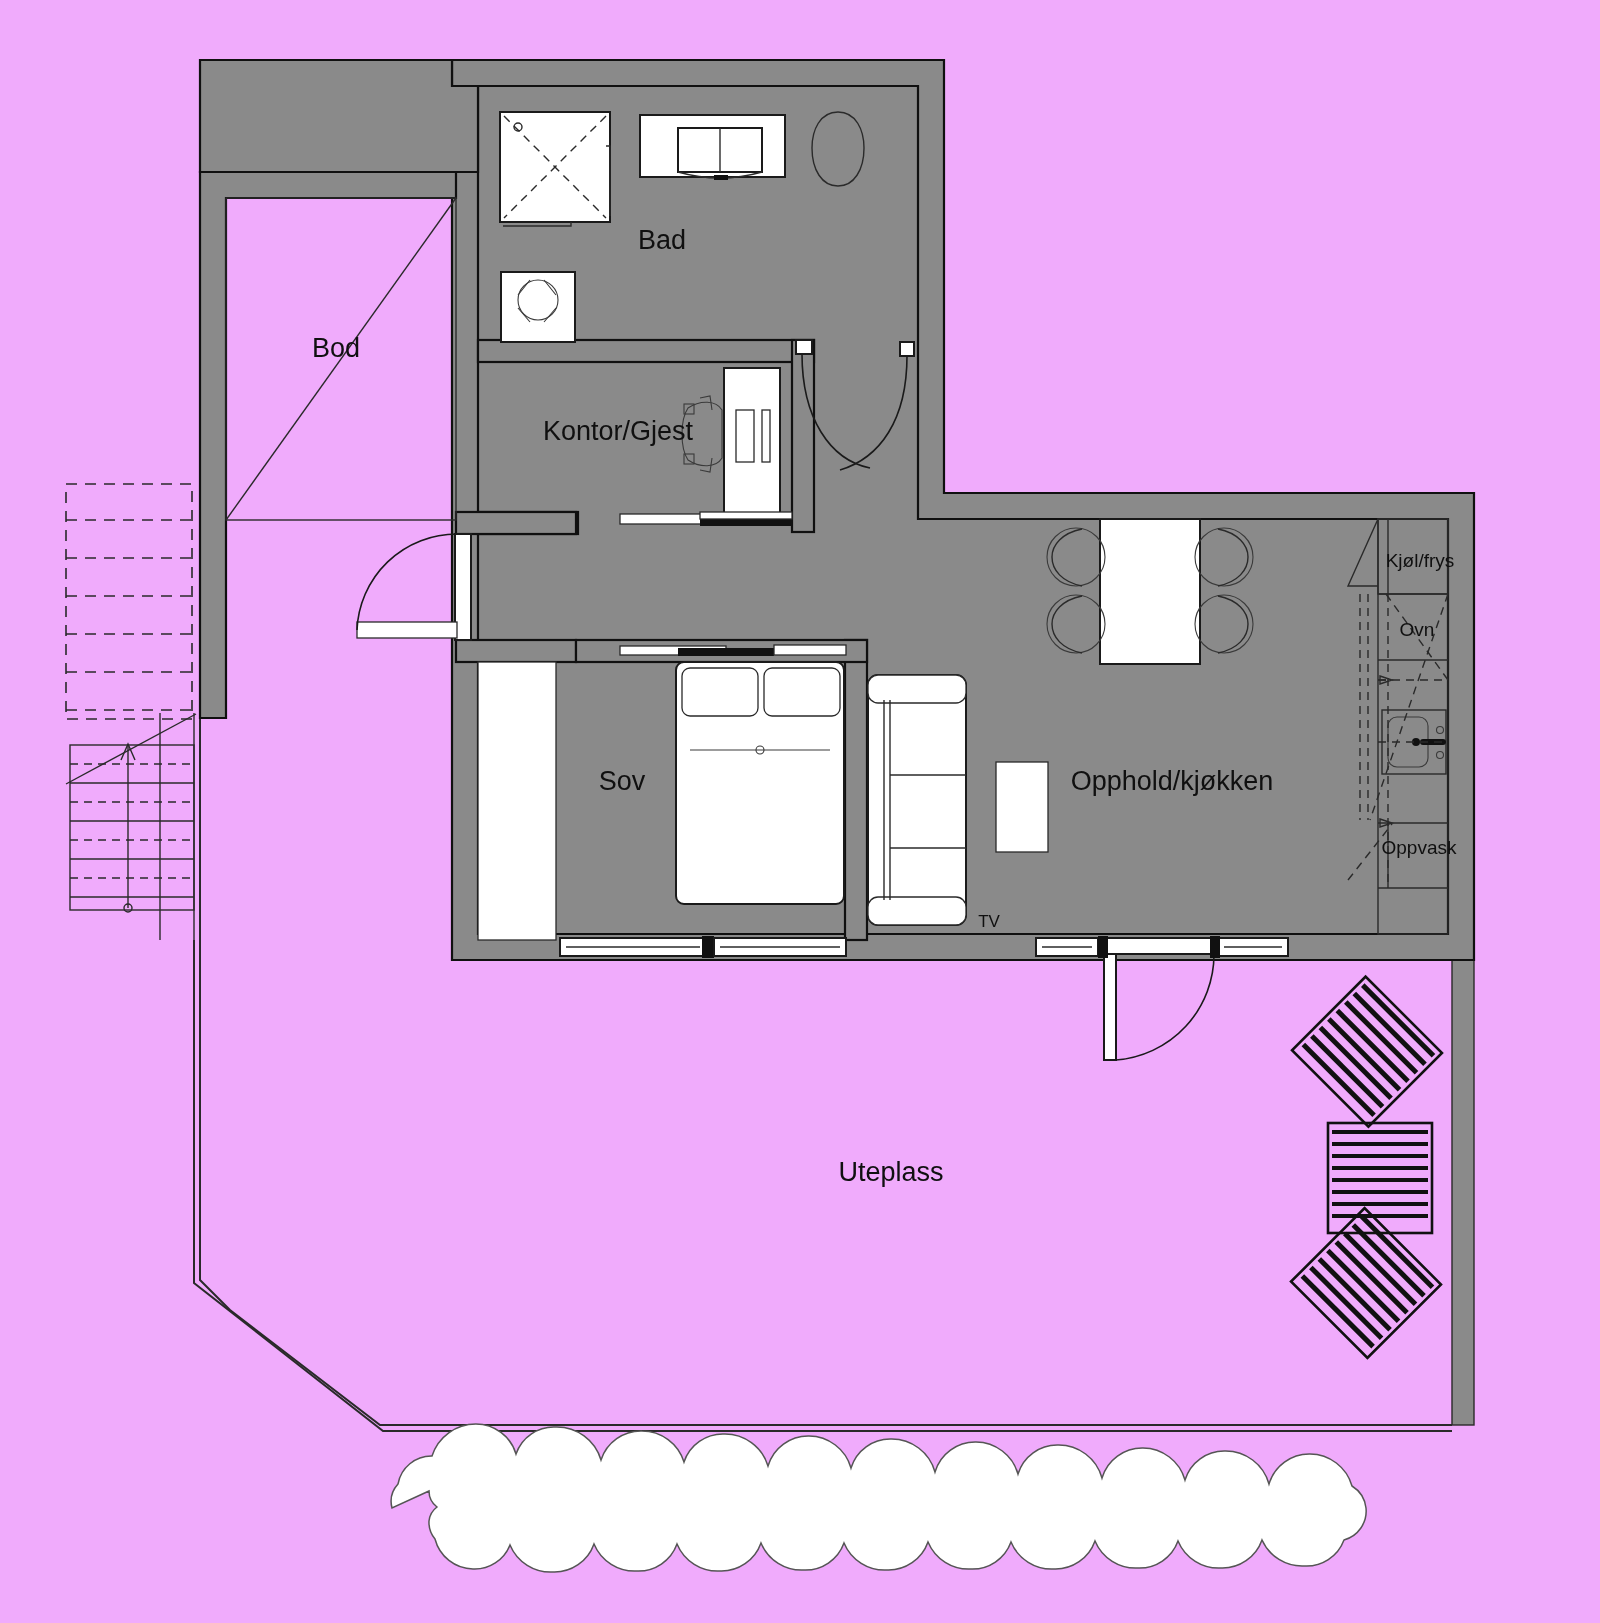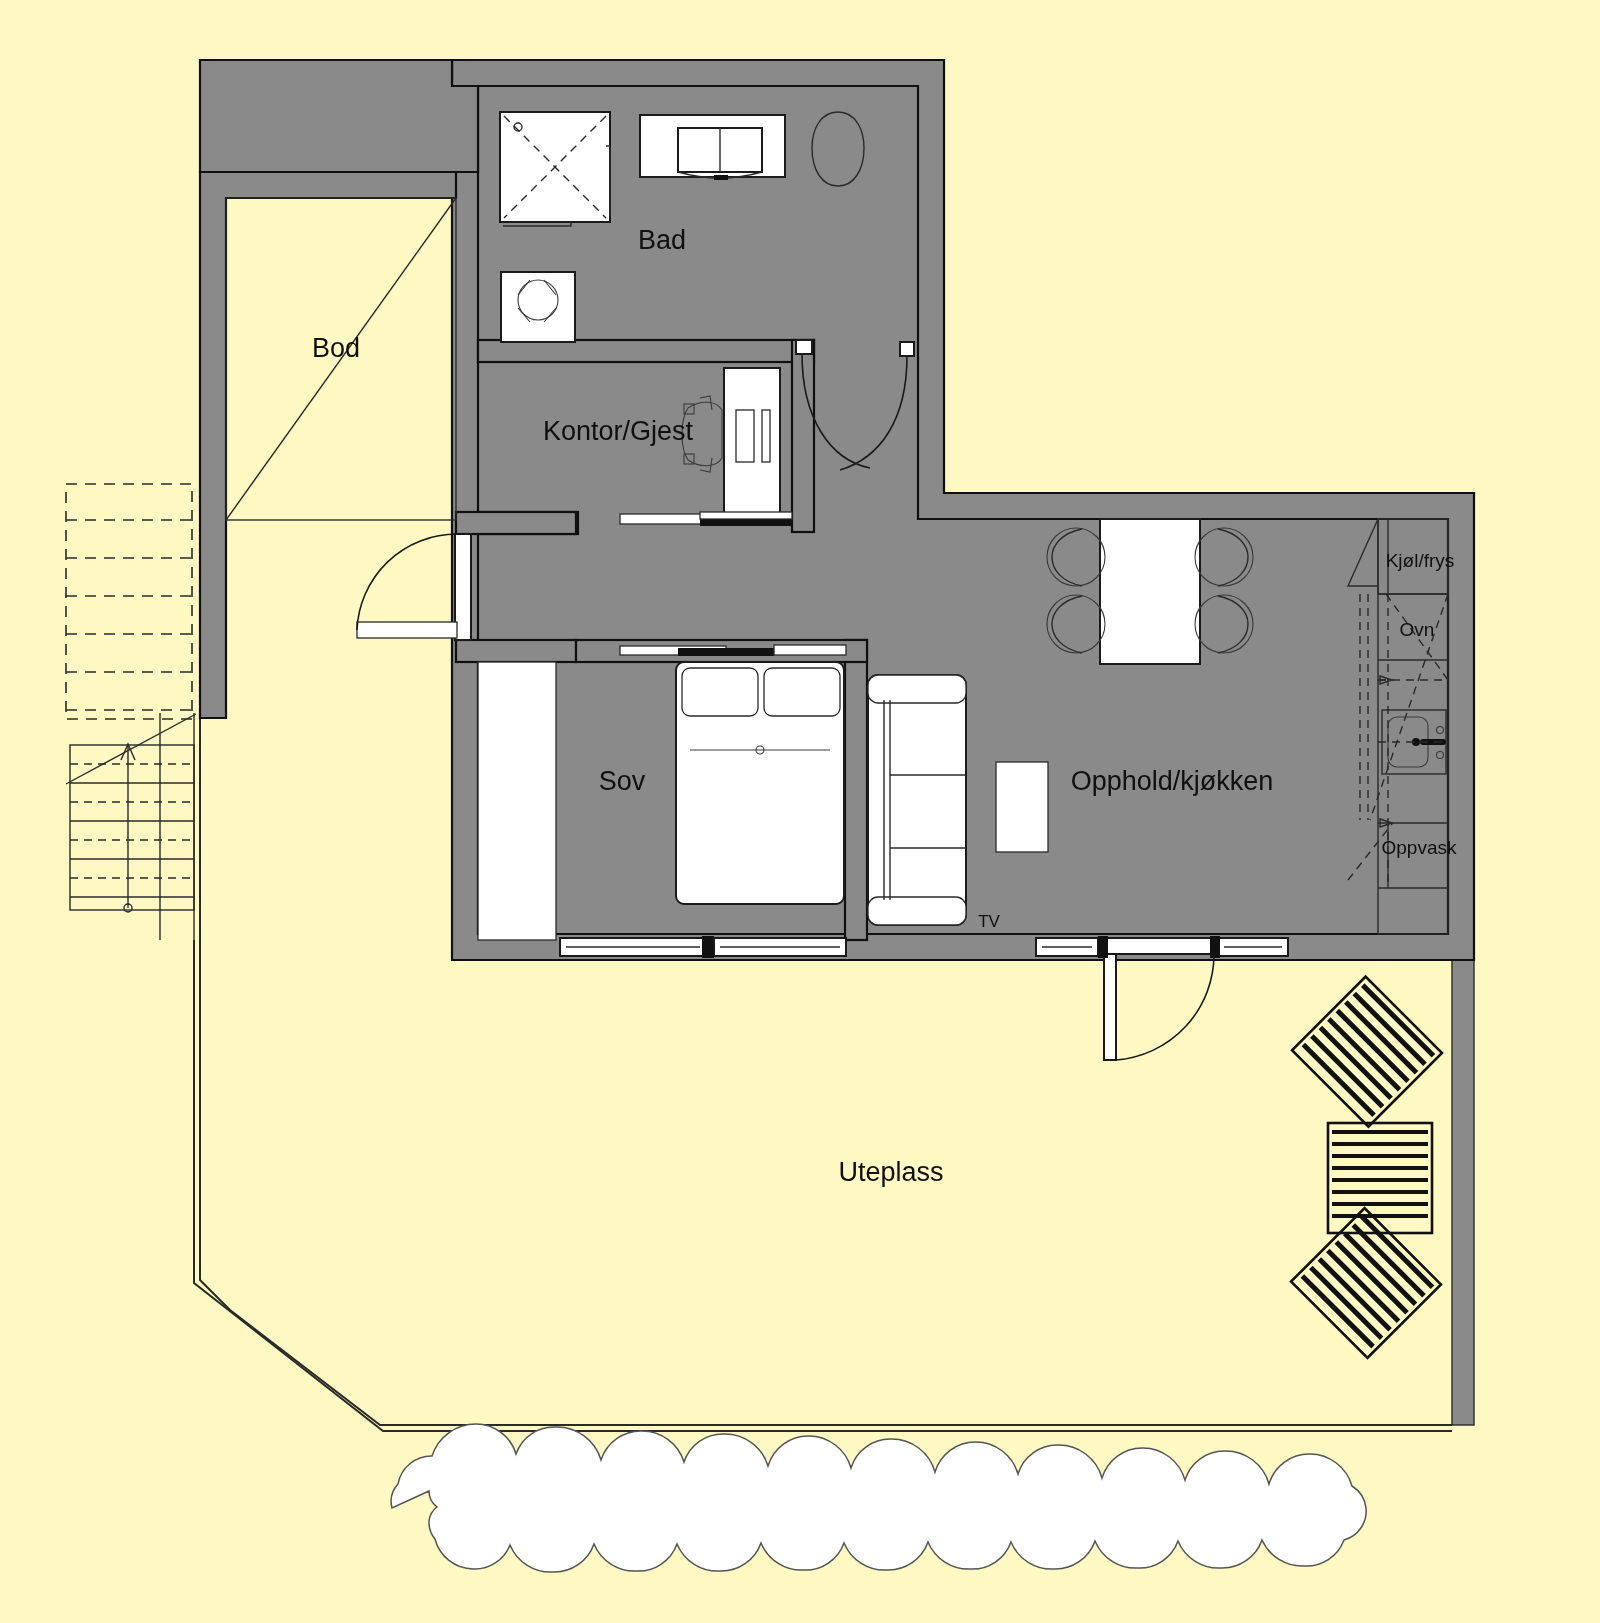--- a/index.html
+++ b/index.html
@@ -10,21 +10,21 @@
   body {
     width: 1600px;
     height: 1623px;
     font-family: "Liberation Sans", sans-serif;
     overflow: hidden;
   }
   #plan-root {
     position: relative;
     width: 1600px;
     height: 1623px;
-    background: #fef9c3;
+    background: #f0abfc;
   }
   svg#floorplan {
     display: block;
     width: 1600px;
     height: 1623px;
   }
   .room-label {
     font-family: "Liberation Sans", sans-serif;
     font-size: 27px;
     fill: #101010;

